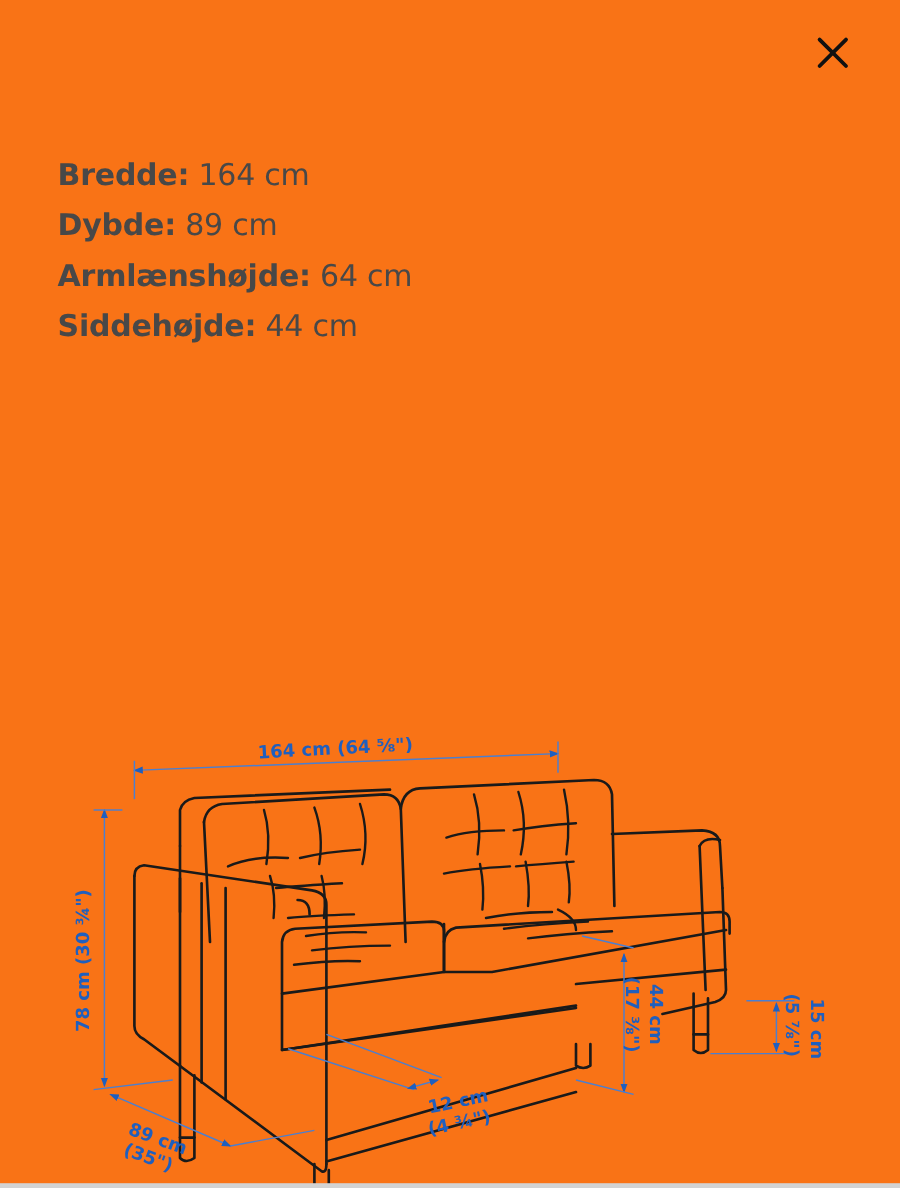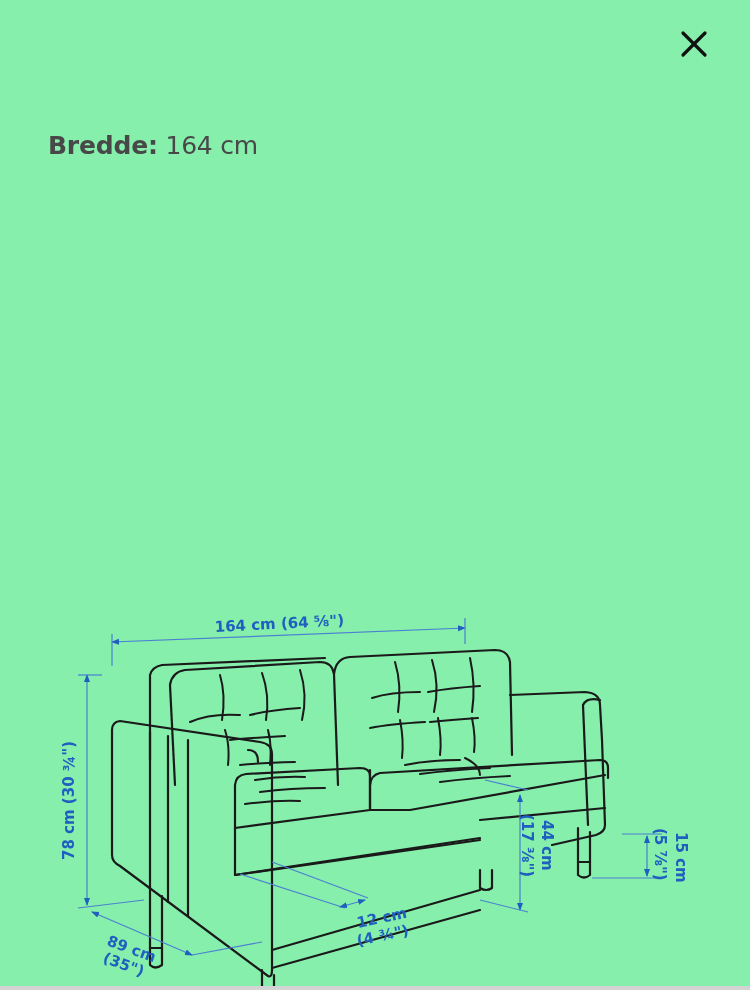--- a/index.html
+++ b/index.html
@@ -1,20 +1,20 @@
 <!DOCTYPE html>
 <html><head>
   <meta charset="utf-8">
   <style>
     * { box-sizing: border-box; margin: 0; padding: 0; }
     html, body {
       width: 750px; height: 990px; background: #ffffff; overflow: hidden;
       font-family: "DejaVu Sans", "Liberation Sans", sans-serif;
     }
-    .page { position: relative; width: 750px; height: 990px; background: #86efac; }
+    .page { position: relative; width: 750px; height: 990px; background: #f97316; }
     .close-btn {
       position: absolute; left: 670px; top: 20px; width: 48px; height: 48px;
       display: flex; align-items: center; justify-content: center; cursor: pointer;
     }
     .specs {
       position: absolute; left: 48px; top: 125px; list-style: none;
     }
     .spec-row {
       font-size: 25px; line-height: 42px; color: #484848; white-space: nowrap;
       letter-spacing: -0.2px;
@@ -41,20 +41,32 @@
     <svg width="28" height="28" viewBox="0 0 28 28">
       <line x1="3" y1="3" x2="25" y2="25" stroke="#111" stroke-width="3.2" stroke-linecap="round"></line>
       <line x1="25" y1="3" x2="3" y2="25" stroke="#111" stroke-width="3.2" stroke-linecap="round"></line>
     </svg>
   </div>
 
   <ul class="specs">
     <li class="spec-row">
       <span class="spec-label">Bredde:</span>
       <span class="spec-value">164 cm</span>
+    </li>
+    <li class="spec-row">
+      <span class="spec-label">Dybde:</span>
+      <span class="spec-value">89 cm</span>
+    </li>
+    <li class="spec-row">
+      <span class="spec-label">Armlænshøjde:</span>
+      <span class="spec-value">64 cm</span>
+    </li>
+    <li class="spec-row">
+      <span class="spec-label">Siddehøjde:</span>
+      <span class="spec-value">44 cm</span>
     </li>
   </ul>
 
   <div class="drawing">
     <svg viewBox="0 0 680 418">
       <defs>
         <marker id="arr" markerWidth="8" markerHeight="8" refX="7" refY="4" orient="auto" markerUnits="userSpaceOnUse">
           <path d="M0,1 L8,4 L0,7 Z" fill="#1f5fbf"></path>
         </marker>
         <marker id="arrS" markerWidth="8" markerHeight="8" refX="1" refY="4" orient="auto" markerUnits="userSpaceOnUse">

